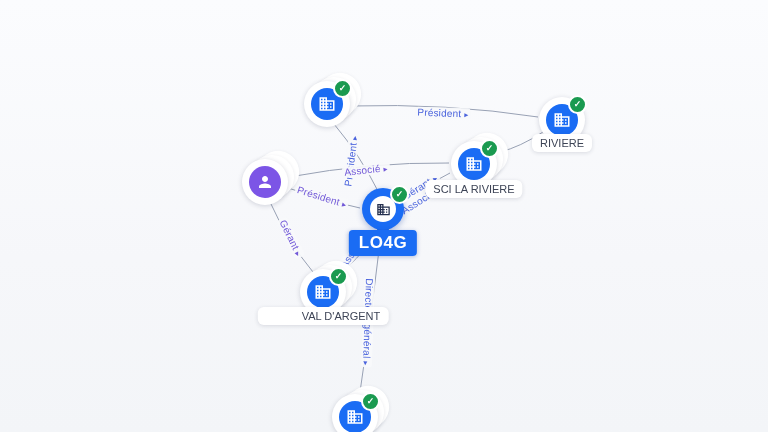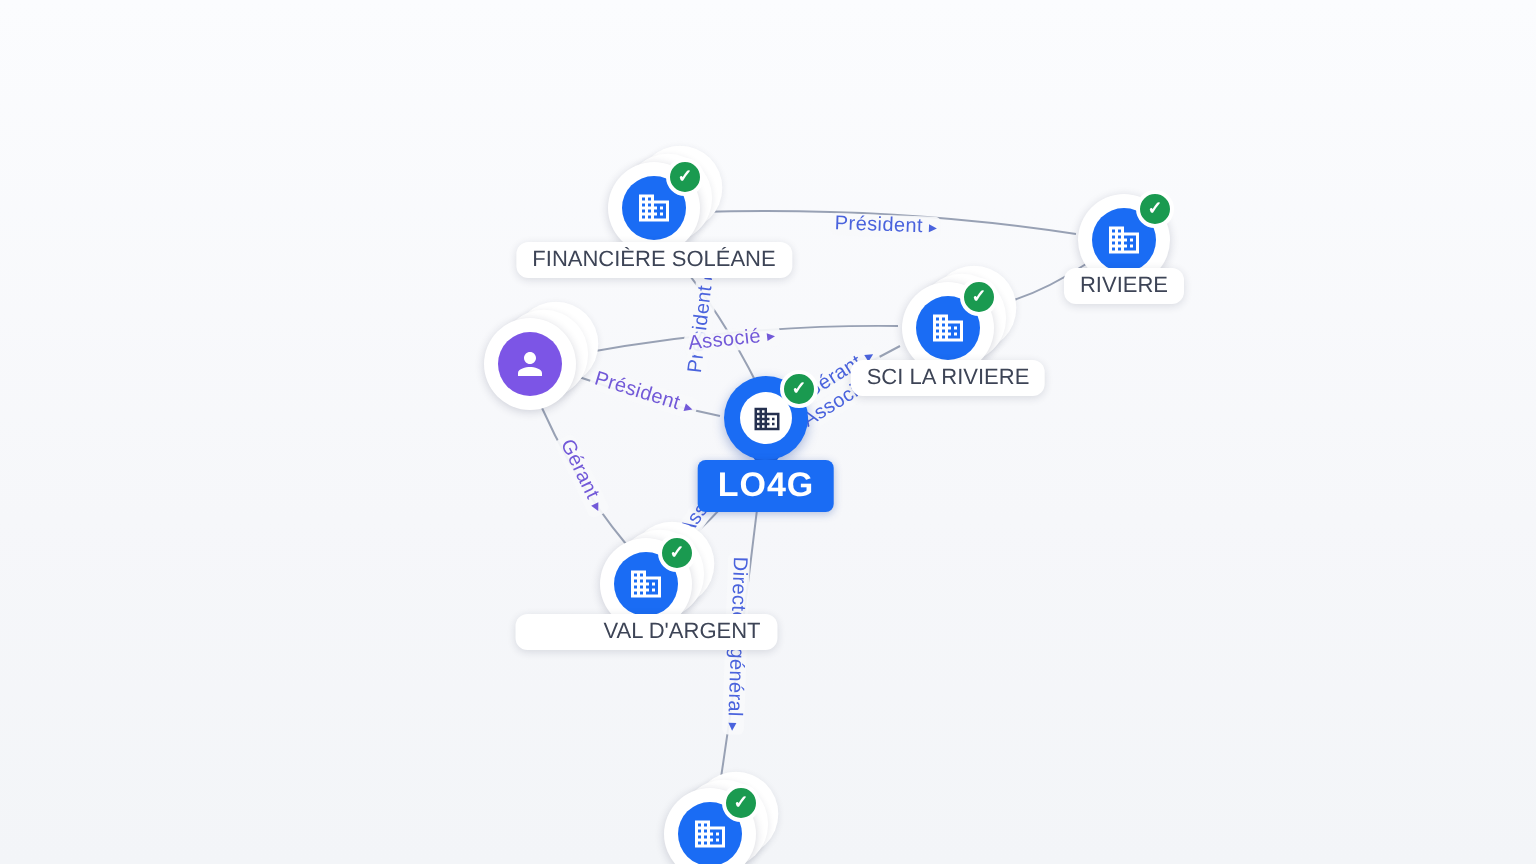--- a/index.html
+++ b/index.html
@@ -69,21 +69,20 @@
       <div class="stack" style="left: -16px; top: -28px; transform: scale(0.96);"></div>
       <div class="n-outer" style="left: -23px; top: -23px;">
         <div class="n-inner" style="background: rgb(26, 108, 244);">
           <svg viewBox="0 0 24 24">
             <path fill="#ffffff" d="M12 7V3H2v18h20V7H12zM6 19H4v-2h2v2zm0-4H4v-2h2v2zm0-4H4V9h2v2zm0-4H4V5h2v2zm4 12H8v-2h2v2zm0-4H8v-2h2v2zm0-4H8V9h2v2zm0-4H8V5h2v2zm10 12h-8v-2h2v-2h-2v-2h2v-2h-2V9h8v10zm-2-8h-2v2h2v-2zm0 4h-2v2h2v-2z"></path>
           </svg>
         </div>
         <div class="badge" style="background: rgb(26, 154, 80);">✓</div>
       </div>
     </div>
-    <div class="node-label" style="color: rgb(61, 68, 86); left: 327px; top: 130px;">FINANCIÈRE SOLÉANE</div>
     <div class="node" style="left: 562px; top: 120px;">
       <div class="n-outer" style="left: -23px; top: -23px;">
         <div class="n-inner" style="background: rgb(26, 108, 244);">
           <svg viewBox="0 0 24 24">
             <path fill="#ffffff" d="M12 7V3H2v18h20V7H12zM6 19H4v-2h2v2zm0-4H4v-2h2v2zm0-4H4V9h2v2zm0-4H4V5h2v2zm4 12H8v-2h2v2zm0-4H8v-2h2v2zm0-4H8V9h2v2zm0-4H8V5h2v2zm10 12h-8v-2h2v-2h-2v-2h2v-2h-2V9h8v10zm-2-8h-2v2h2v-2zm0 4h-2v2h2v-2z"></path>
           </svg>
         </div>
         <div class="badge" style="background: rgb(26, 154, 80);">✓</div>
       </div>
     </div>

